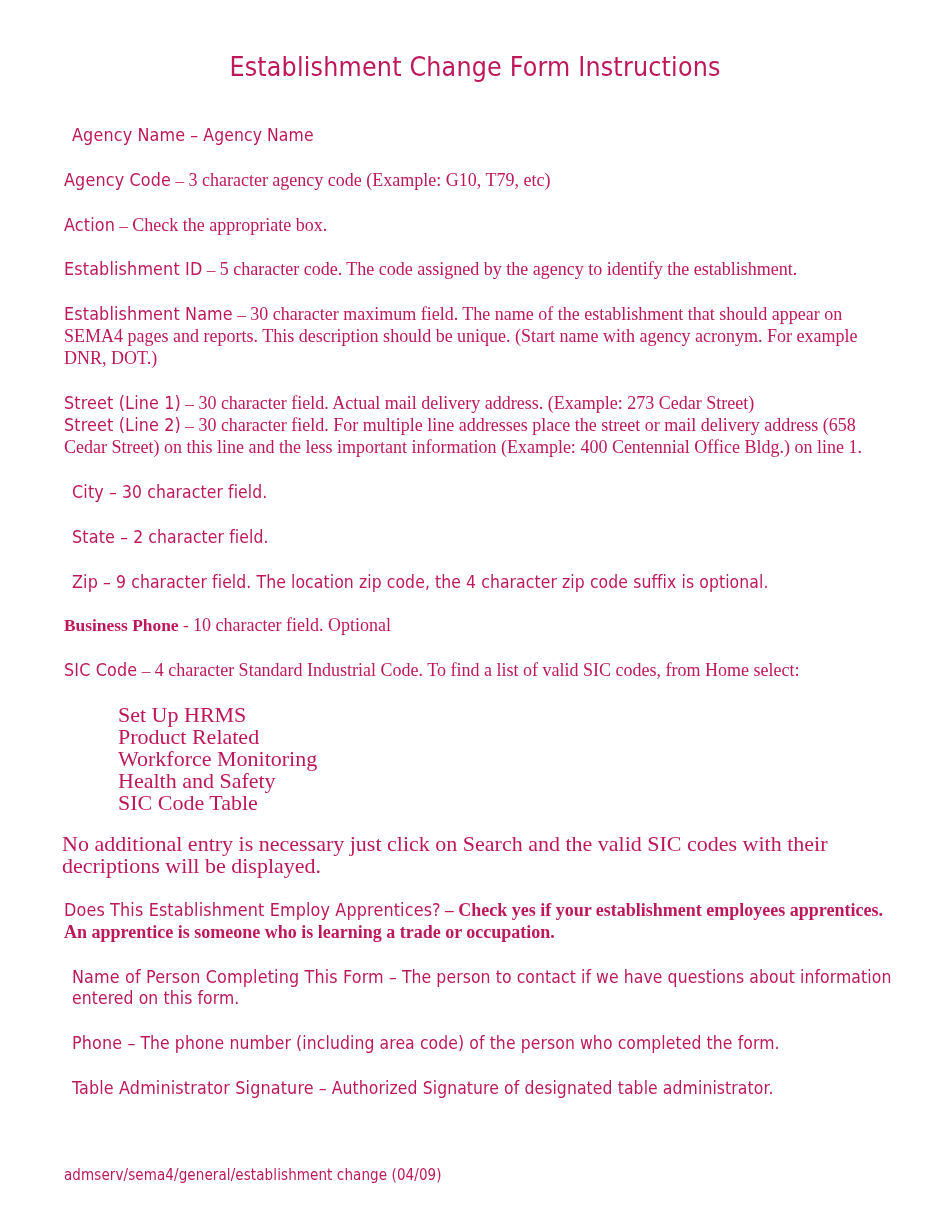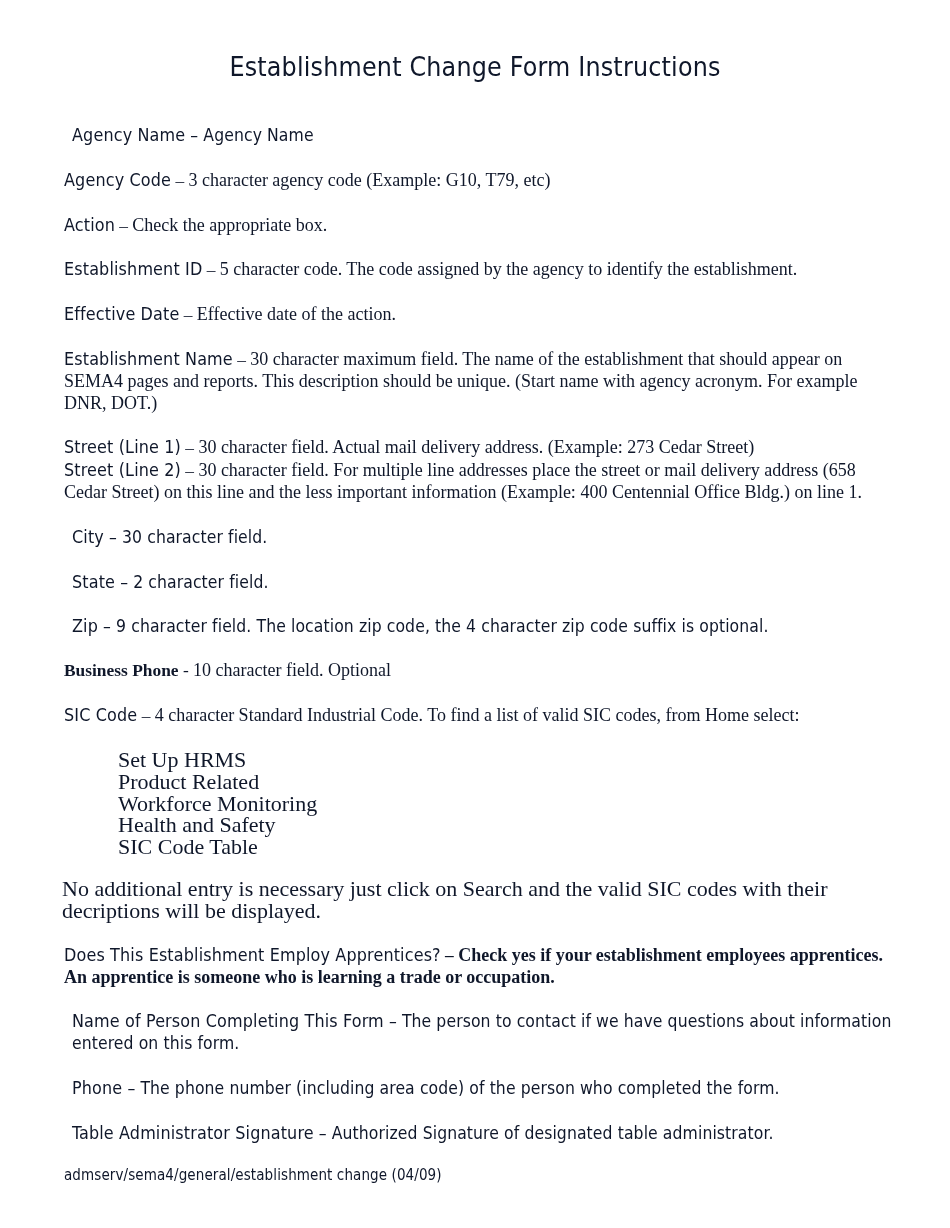--- a/index.html
+++ b/index.html
@@ -6,21 +6,21 @@
     margin: 0;
     padding: 0;
     background: #ffffff;
   }
   .page {
     position: relative;
     width: 950px;
     height: 1228px;
     background: #ffffff;
     overflow: hidden;
-    color: #0f172a;
+    color: #be185d;
   }
   
   .sans {
     font-family: "Liberation Sans Narrow", "DejaVu Sans Condensed", "Liberation Sans", sans-serif;
     font-stretch: condensed;
   }
   .serif {
     font-family: "Liberation Serif", "DejaVu Serif", serif;
   }
 
@@ -108,21 +108,20 @@
   <div class="body">
 
     <p class="entry sansall sans"><span class="lbl">Agency Name</span><span> – </span><span>Agency Name</span></p>
 
     <p class="entry"><span class="lbl sans">Agency Code</span><span class="serif"> – </span><span class="desc serif">3 character agency code (Example:  G10, T79, etc)</span></p>
 
     <p class="entry"><span class="lbl sans">Action</span><span class="serif"> – </span><span class="desc serif">Check the appropriate box.</span></p>
 
     <p class="entry"><span class="lbl sans">Establishment ID</span><span class="serif"> – </span><span class="desc serif">5 character code.  The code assigned by the agency to identify the establishment.</span></p>
 
-    <p class="entry"><span class="lbl sans">Effective Date</span><span class="serif"> – </span><span class="desc serif">Effective date of the action.</span></p>
 
     <p class="entry"><span class="lbl sans">Establishment Name</span><span class="serif"> – </span><span class="desc serif">30 character maximum field.  The name of the establishment that should appear on SEMA4 pages and reports.  This description should be unique.  (Start name with agency acronym.  For example DNR, DOT.)</span></p>
 
     <div class="entry pair">
       <div class="row"><span class="lbl sans">Street (Line 1)</span><span class="serif"> – </span><span class="desc serif">30 character field.  Actual mail delivery address.  (Example:  273 Cedar Street)</span></div>
       <div class="row"><span class="lbl sans">Street (Line 2)</span><span class="serif"> – </span><span class="desc serif">30 character field.  For multiple line addresses place the street or mail delivery address (658 Cedar Street) on this line and the less important information (Example:  400 Centennial Office Bldg.) on line 1.</span></div>
     </div>
 
     <p class="entry sansall sans"><span class="lbl">City</span><span> – </span><span>30 character field.</span></p>
 

